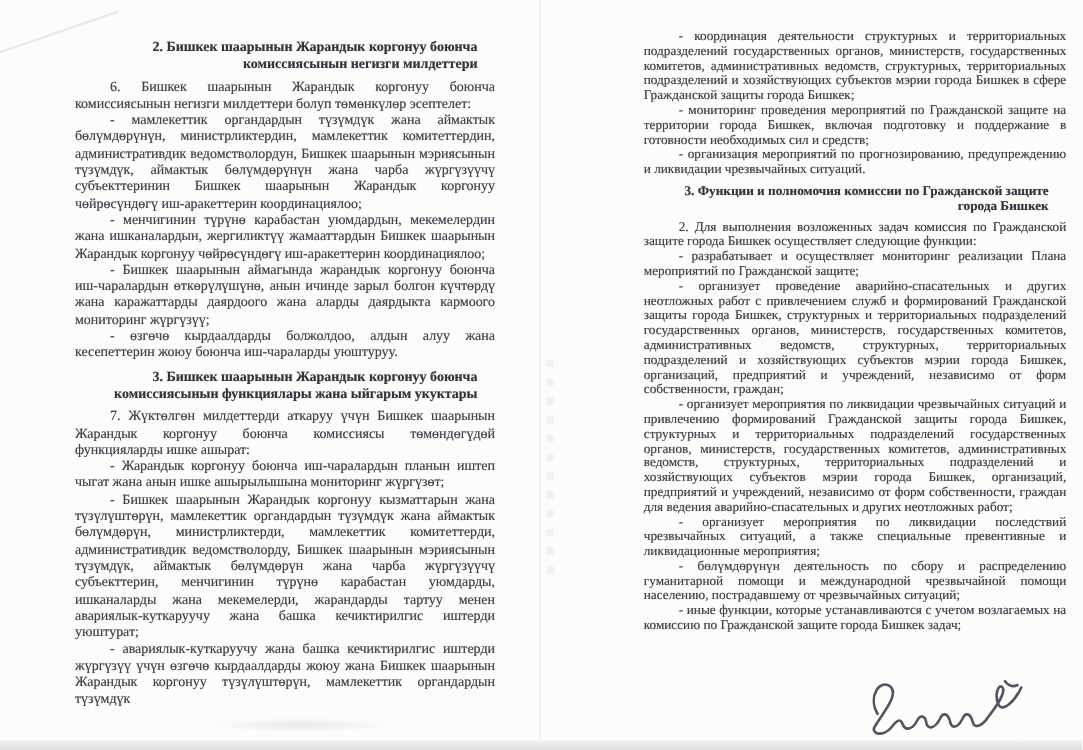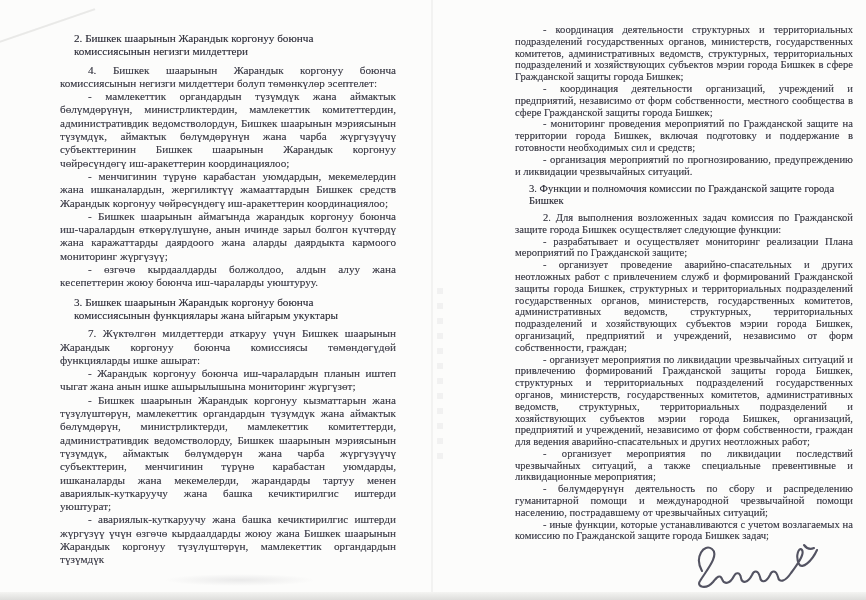--- a/index.html
+++ b/index.html
@@ -23,22 +23,22 @@
   #right-col { left: 82px;  top: 24px; width: 338px; font-size: 10.6px; line-height: 11.8px; }
 
   .para {
     margin: 0;
     text-align: justify;
     text-align-last: left;
     -moz-text-align-last: left;
     text-indent: 28px;
   }
   .heading {
-    font-weight: normal;
-    text-align: left;
+    font-weight: bold;
+    text-align: right;
     text-indent: 0;
     margin: 6px 14px 5px 14px;
     color: #34343f;
   }
 
   
   .seam {
     position: absolute; left: 431px; top: 0; width: 2px; height: 600px;
     background: #ededeb; opacity: 0.65;
   }
@@ -79,37 +79,36 @@
 
 <div class="seam"></div>
 <div class="corner-shade"></div>
 <div class="margin-dots"></div>
 <div class="smudge"></div>
 <div class="bottom-strip"></div>
 
 <div class="page" id="left-page">
   <div class="textcol" id="left-col">
     <div class="heading">2. Бишкек шаарынын Жарандык коргонуу боюнча комиссиясынын негизги милдеттери</div>
-    <div class="para">4. Бишкек шаарынын Жарандык коргонуу боюнча  комиссиясынын негизги милдеттери болуп төмөнкүлөр эсептелет:</div>
+    <div class="para">6. Бишкек шаарынын Жарандык коргонуу боюнча  комиссиясынын негизги милдеттери болуп төмөнкүлөр эсептелет:</div>
     <div class="para">- мамлекеттик органдардын түзүмдүк жана аймактык бөлүмдөрүнүн, министрликтердин, мамлекеттик комитеттердин, административдик ведомстволордун, Бишкек шаарынын мэриясынын түзүмдүк, аймактык бөлүмдөрүнүн жана чарба жүргүзүүчү субъекттеринин Бишкек шаарынын Жарандык коргонуу чөйрөсүндөгү иш-аракеттерин координациялоо;</div>
-    <div class="para">- менчигинин түрүнө карабастан  уюмдардын, мекемелердин жана ишканалардын, жергиликтүү жамааттардын Бишкек средств Жарандык коргонуу чөйрөсүндөгү иш-аракеттерин координациялоо;</div>
+    <div class="para">- менчигинин түрүнө карабастан  уюмдардын, мекемелердин жана ишканалардын, жергиликтүү жамааттардын Бишкек шаарынын Жарандык коргонуу чөйрөсүндөгү иш-аракеттерин координациялоо;</div>
     <div class="para">- Бишкек шаарынын аймагында жарандык коргонуу боюнча иш-чаралардын өткөрүлүшүнө, анын ичинде зарыл болгон күчтөрдү жана каражаттарды даярдоого жана аларды даярдыкта кармоого мониторинг жүргүзүү;</div>
     <div class="para">- өзгөчө кырдаалдарды болжолдоо, алдын алуу жана кесепеттерин жоюу боюнча иш-чараларды уюштуруу.</div>
     <div class="heading">3. Бишкек шаарынын Жарандык коргонуу боюнча комиссиясынын функциялары жана ыйгарым укуктары</div>
     <div class="para">7. Жүктөлгөн милдеттерди аткаруу үчүн Бишкек шаарынын Жарандык коргонуу боюнча  комиссиясы төмөндөгүдөй функцияларды ишке ашырат:</div>
     <div class="para">- Жарандык коргонуу боюнча иш-чаралардын планын иштеп чыгат жана анын ишке ашырылышына мониторинг жүргүзөт;</div>
     <div class="para">- Бишкек шаарынын  Жарандык коргонуу кызматтарын жана түзүлүштөрүн, мамлекеттик органдардын түзүмдүк жана аймактык бөлүмдөрүн, министрликтерди, мамлекеттик комитеттерди, административдик ведомстволорду, Бишкек шаарынын мэриясынын түзүмдүк, аймактык бөлүмдөрүн жана чарба жүргүзүүчү субъекттерин, менчигинин түрүнө карабастан уюмдарды, ишканаларды жана мекемелерди, жарандарды тартуу менен авариялык-куткаруучу жана башка кечиктирилгис иштерди уюштурат;</div>
     <div class="para">- авариялык-куткаруучу жана башка кечиктирилгис иштерди жүргүзүү үчүн өзгөчө кырдаалдарды жоюу жана Бишкек шаарынын Жарандык коргонуу түзүлүштөрүн, мамлекеттик органдардын түзүмдүк</div>
   </div>
 </div>
 
 <div class="page" id="right-page">
   <div class="textcol" id="right-col">
     <div class="para">- координация деятельности структурных и территориальных подразделений государственных органов, министерств, государственных комитетов, административных ведомств, структурных, территориальных подразделений и хозяйствующих субъектов мэрии города Бишкек в сфере Гражданской защиты города Бишкек;</div>
-    <div class="para">- координация деятельности организаций, учреждений и предприятий, независимо от форм собственности, местного сообщества в сфере Гражданской защиты города Бишкек;</div>
     <div class="para">- мониторинг проведения мероприятий по Гражданской защите на территории города Бишкек, включая подготовку и поддержание в готовности необходимых сил и средств;</div>
     <div class="para">- организация мероприятий по прогнозированию, предупреждению и ликвидации чрезвычайных ситуаций.</div>
     <div class="heading">3. Функции и полномочия комиссии по Гражданской защите города Бишкек</div>
     <div class="para">2. Для выполнения возложенных задач комиссия по Гражданской защите города Бишкек осуществляет следующие функции:</div>
     <div class="para">- разрабатывает и осуществляет мониторинг реализации Плана мероприятий по Гражданской защите;</div>
     <div class="para">- организует проведение аварийно-спасательных и других неотложных работ с привлечением служб и формирований Гражданской защиты города Бишкек, структурных и территориальных подразделений государственных органов, министерств, государственных комитетов, административных ведомств, структурных, территориальных подразделений и хозяйствующих субъектов мэрии города Бишкек, организаций, предприятий и учреждений, независимо от форм собственности, граждан;</div>
     <div class="para">- организует мероприятия по ликвидации чрезвычайных ситуаций и привлечению формирований Гражданской защиты города Бишкек, структурных и территориальных подразделений государственных органов, министерств, государственных комитетов, административных ведомств, структурных, территориальных подразделений и хозяйствующих субъектов мэрии города Бишкек, организаций, предприятий и учреждений, независимо от форм собственности, граждан для ведения аварийно-спасательных и других неотложных работ;</div>
     <div class="para">- организует мероприятия по ликвидации последствий чрезвычайных ситуаций, а также специальные превентивные и ликвидационные мероприятия;</div>
     <div class="para">- бөлүмдөрүнүн деятельность по сбору и распределению гуманитарной помощи и международной чрезвычайной помощи населению, пострадавшему от чрезвычайных ситуаций;</div>
     <div class="para">- иные функции, которые устанавливаются с учетом возлагаемых на комиссию по Гражданской защите города Бишкек задач;</div>

